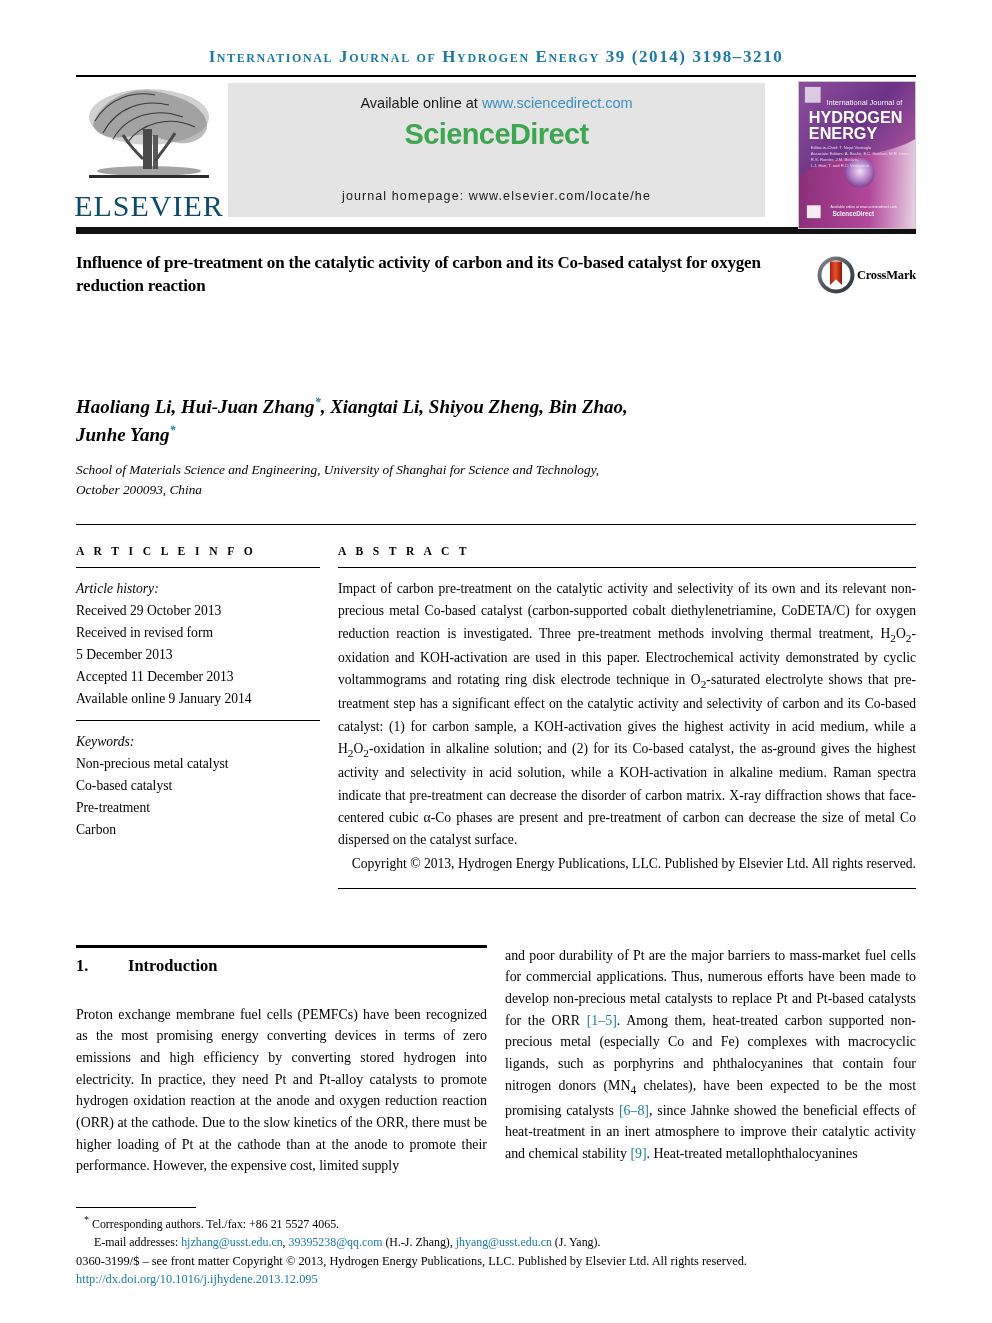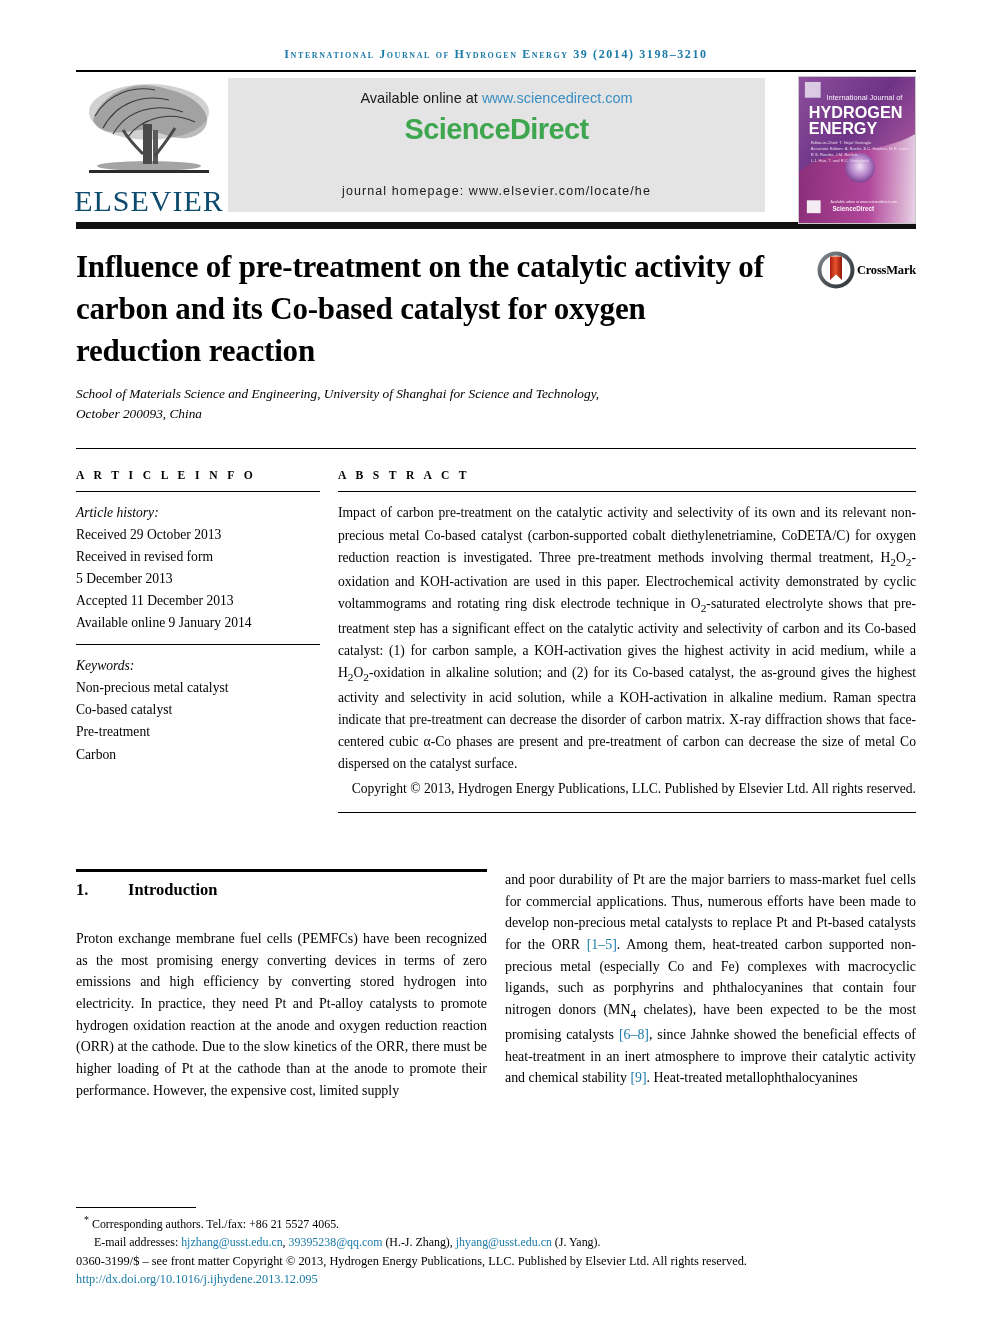--- a/index.html
+++ b/index.html
@@ -14,21 +14,21 @@
     overflow: hidden;
   }
 
   .page { position: absolute; left: 76px; top: 0; width: 840px; height: 1323px; }
 
   
   .running-head {
     text-align: center;
     color: #1a7aa8;
     font-family: "Liberation Serif", serif;
-    font-size: 12px;
+    font-size: 17px;
     letter-spacing: 1.6px;
     font-weight: bold;
     font-variant: small-caps;
     padding-top: 47px;
     white-space: nowrap;
   }
 
   
   .masthead {
     position: relative;
@@ -92,21 +92,21 @@
     margin-top: 0px;
     height: 7px;
     background: #111;
   }
 
   
   .title-area { position: relative; margin-top: 17px; min-height: 112px; }
   .paper-title {
     font-family: "Liberation Serif", serif;
     font-weight: bold;
-    font-size: 31px;
+    font-size: 17px;
     line-height: 1.36;
     letter-spacing: -0.2px;
     width: 700px;
     margin: 0;
   }
   .crossmark {
     position: absolute; right: 0; top: 4px;
     display: flex; align-items: center; gap: 1px;
   }
   .crossmark .cm-label {
@@ -323,20 +323,24 @@
           </linearGradient>
         </defs>
         <circle cx="20" cy="20" r="18.5" fill="url(#cmring)"></circle>
         <circle cx="20" cy="20" r="14.5" fill="#ffffff"></circle>
         <path d="M14 6.5 L26 6.5 L26 30 L20 24.5 L14 30 Z" fill="url(#cmrib)"></path>
       </svg>
       <span class="cm-label">CrossMark</span>
     </div>
   </div>
 
+  <div class="authors">
+    <span>Haoliang Li, Hui-Juan Zhang</span><sup>*</sup><span>, Xiangtai Li, Shiyou Zheng, Bin Zhao,</span><br>
+    <span>Junhe Yang</span><sup>*</sup>
+  </div>
 
   <div class="affiliation">
     <span>School of Materials Science and Engineering, University of Shanghai for Science and Technology,</span><br>
     <span>October 200093, China</span>
   </div>
 
   <div class="info-rule"></div>
 
   <div class="two-col">
 

